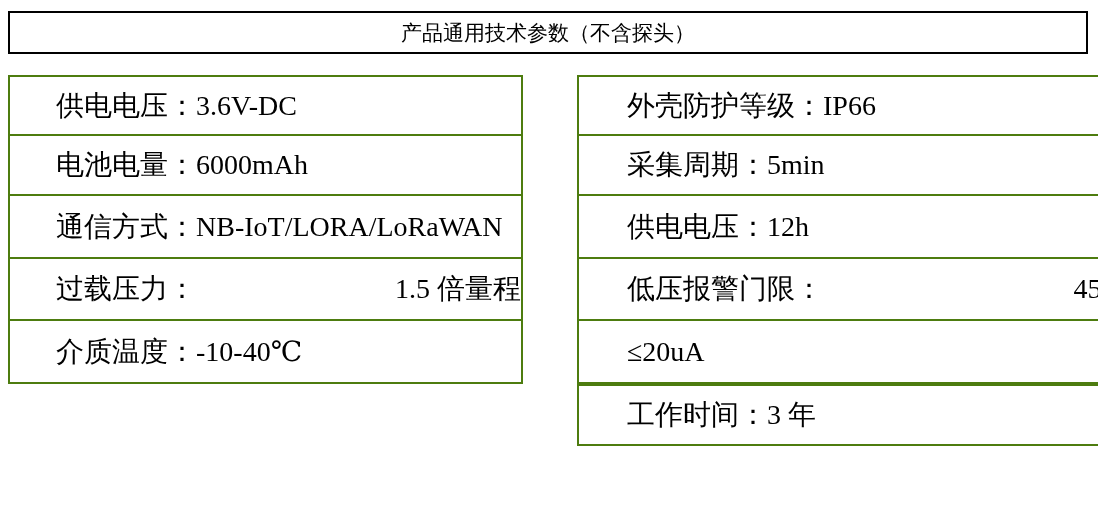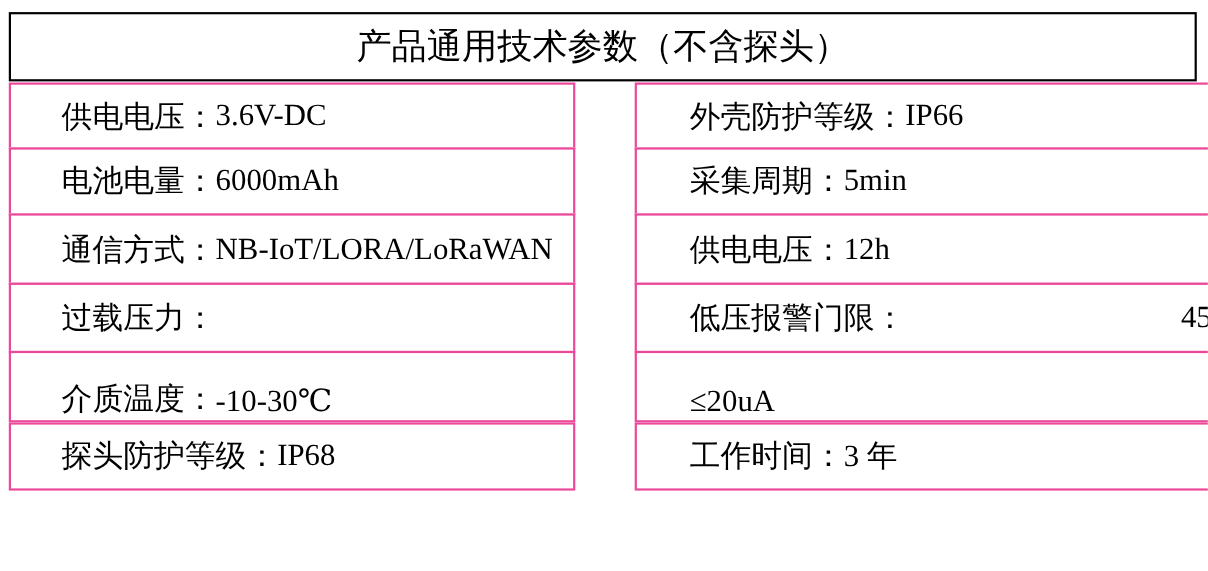--- a/index.html
+++ b/index.html
@@ -11,47 +11,47 @@
     color: #000000;
   }
   .page {
     position: relative;
     width: 1098px; height: 519px;
     background: #ffffff;
   }
   .title-box {
     position: absolute;
     left: 8px; top: 11px;
-    width: 1080px; height: 63px;
+    width: 1080px; height: 43px;
     border: 2px solid #000000;
     display: flex; align-items: center; justify-content: center;
-    font-size: 32px;
+    font-size: 21px;
     background: #ffffff;
   }
   .col {
     position: absolute;
     top: 75px;
   }
   .col-left  { left: 8px;   width: 515px; }
   .col-right { left: 577px; width: 595px; }
   .cell {
     height: 62px;
     margin-top: -2px;
-    border: 2px solid #ec4899;
+    border: 2px solid #4d7c0f;
     background: #ffffff;
     display: flex; align-items: center;
     font-size: 28px;
     white-space: pre;
   }
   .col-left  .cell { padding-left: 46px; }
   .col-right .cell { padding-left: 48px; }
   .cell:first-child  { margin-top: 0; height: 61px; }
   .cell:nth-child(3) { height: 65px; }
   .cell:nth-child(4) { height: 64px; justify-content: space-between; }
-  .cell:nth-child(5) { height: 65px; align-items: flex-end; }
+  .cell:nth-child(5) { height: 65px; }
   .cell:nth-child(6) { margin-top: 0; }   
   .cell:nth-child(7) { margin-top: 0; height: 63px; } 
   .lbl, .val { display: inline; }
 </style>
 </head>
 <body>
 
 <div class="page">
 
   <div class="title-box">
@@ -62,27 +62,24 @@
     <div class="cell">
       <span class="lbl">供电电压：</span><span class="val">3.6V-DC</span>
     </div>
     <div class="cell">
       <span class="lbl">电池电量：</span><span class="val">6000mAh</span>
     </div>
     <div class="cell">
       <span class="lbl">通信方式：</span><span class="val">NB-IoT/LORA/LoRaWAN</span>
     </div>
     <div class="cell">
-      <span class="lbl">过载压力：</span>
+      <span class="lbl">过载压力：</span><span class="val">1.5 倍量程</span>
     </div>
     <div class="cell">
-      <span class="lbl">介质温度：</span><span class="val">-10-30℃</span>
-    </div>
-    <div class="cell">
-      <span class="lbl">探头防护等级：</span><span class="val">IP68</span>
+      <span class="lbl">介质温度：</span><span class="val">-10-40℃</span>
     </div>
   </div>
 
   <div class="col col-right">
     <div class="cell">
       <span class="lbl">外壳防护等级：</span><span class="val">IP66</span>
     </div>
     <div class="cell">
       <span class="lbl">采集周期：</span><span class="val">5min</span>
     </div>

